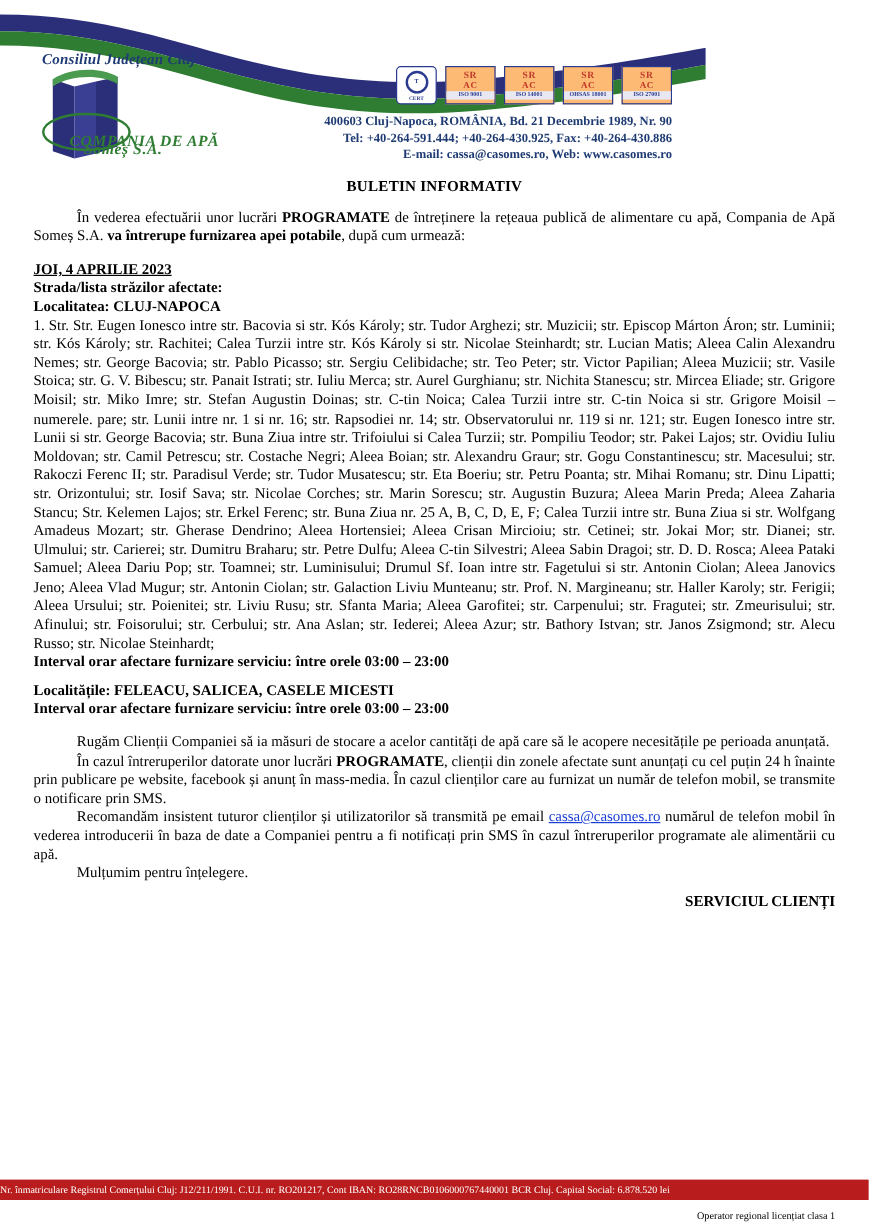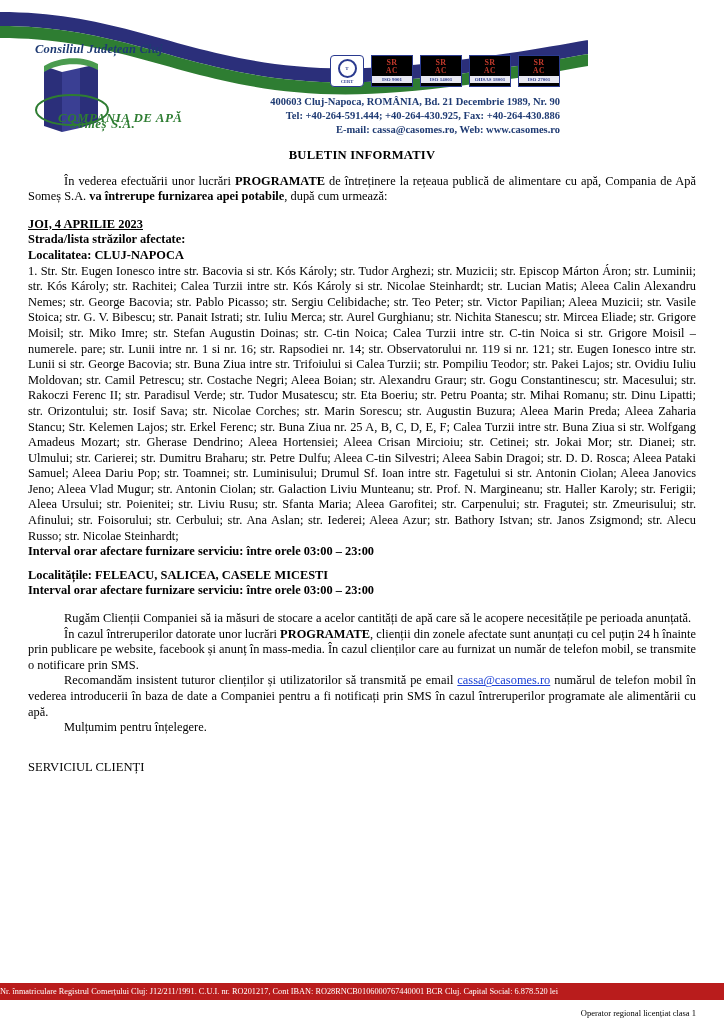--- a/index.html
+++ b/index.html
@@ -79,21 +79,21 @@
     right: 28px;
     top: 55px;
     display: flex;
     gap: 7px;
     align-items: center;
   }
   .cert-badge {
     width: 40px;
     height: 30px;
     border: 1px solid #2a3a8f;
-    background: #000000;
+    background: #fdba74;
     display: flex;
     flex-direction: column;
     align-items: center;
     justify-content: center;
     line-height: 1;
   }
   .cert-badge .c-top {
     font-size: 8px;
     font-weight: bold;
     color: #c0392b;
@@ -183,23 +183,23 @@
   .closing p {
     margin: 0;
     text-indent: 36px;
     text-align: justify;
   }
   .email-link {
     color: #1a3fd4;
     text-decoration: underline;
   }
   .service-title {
-    text-align: left;
-    font-weight: normal;
-    margin-top: 24px;
+    text-align: right;
+    font-weight: bold;
+    margin-top: 8px;
     font-size: 12.6px;
   }
 
   
   .footer {
     position: absolute;
     left: 0;
     bottom: 0;
     width: 724px;
   }

